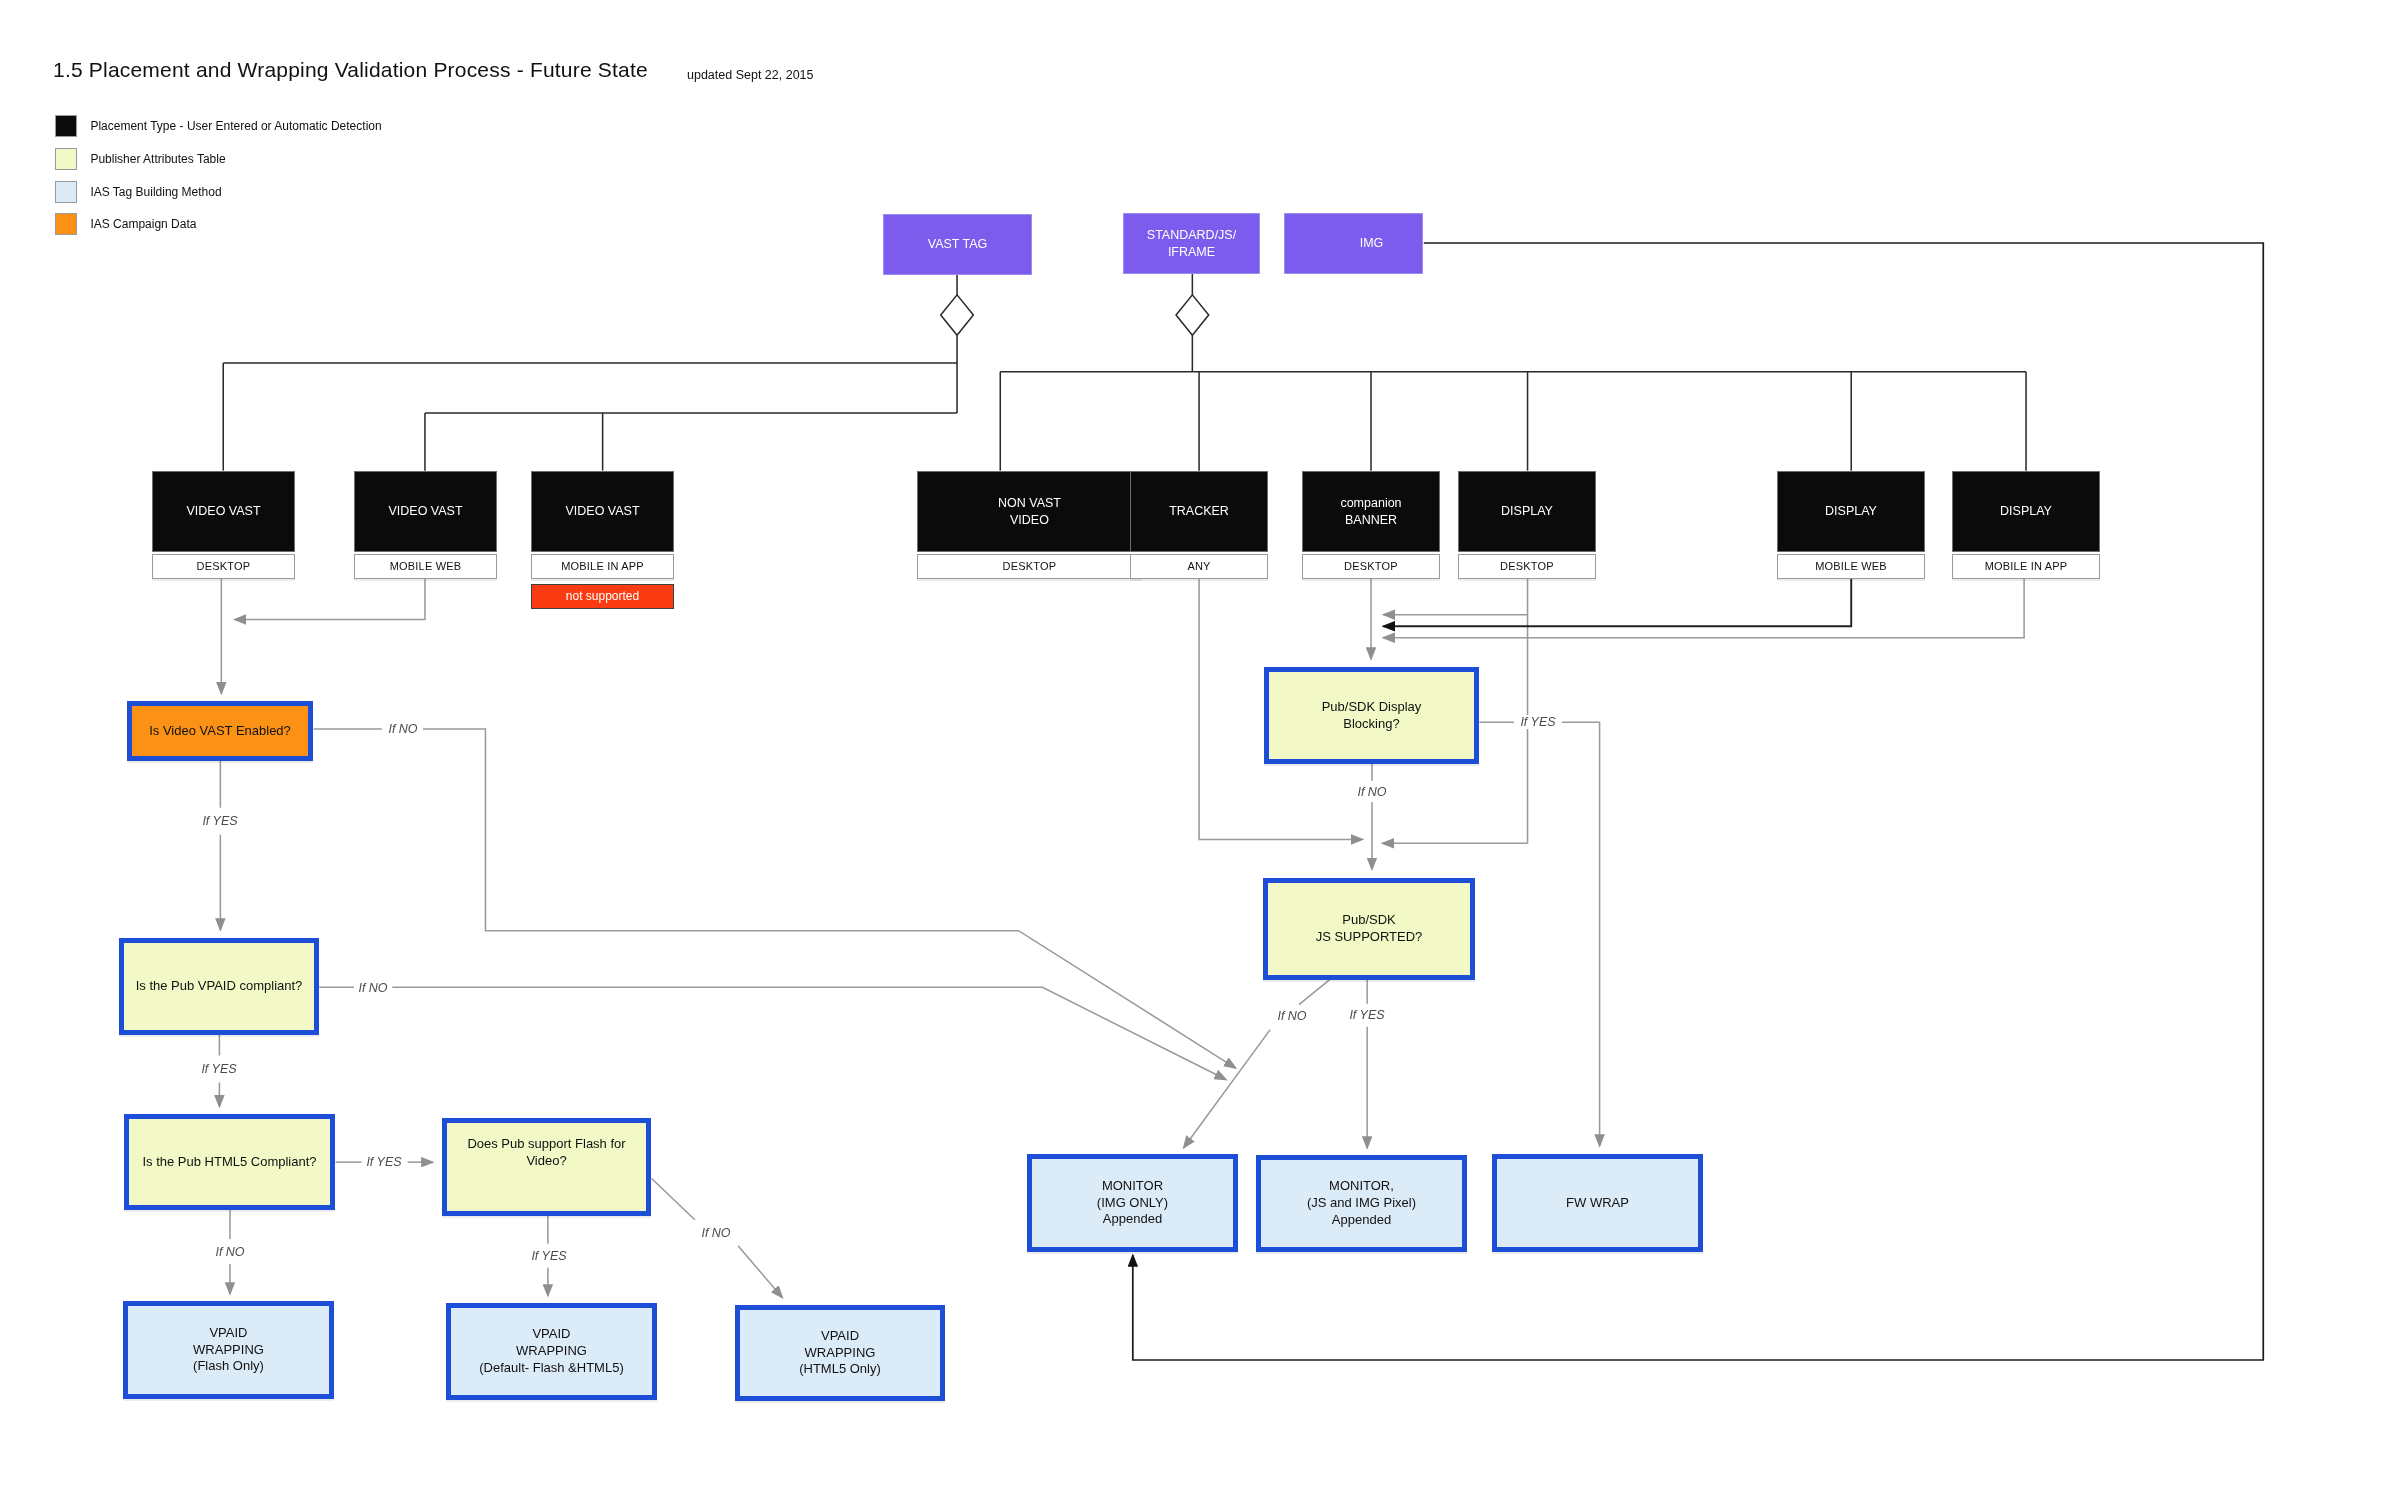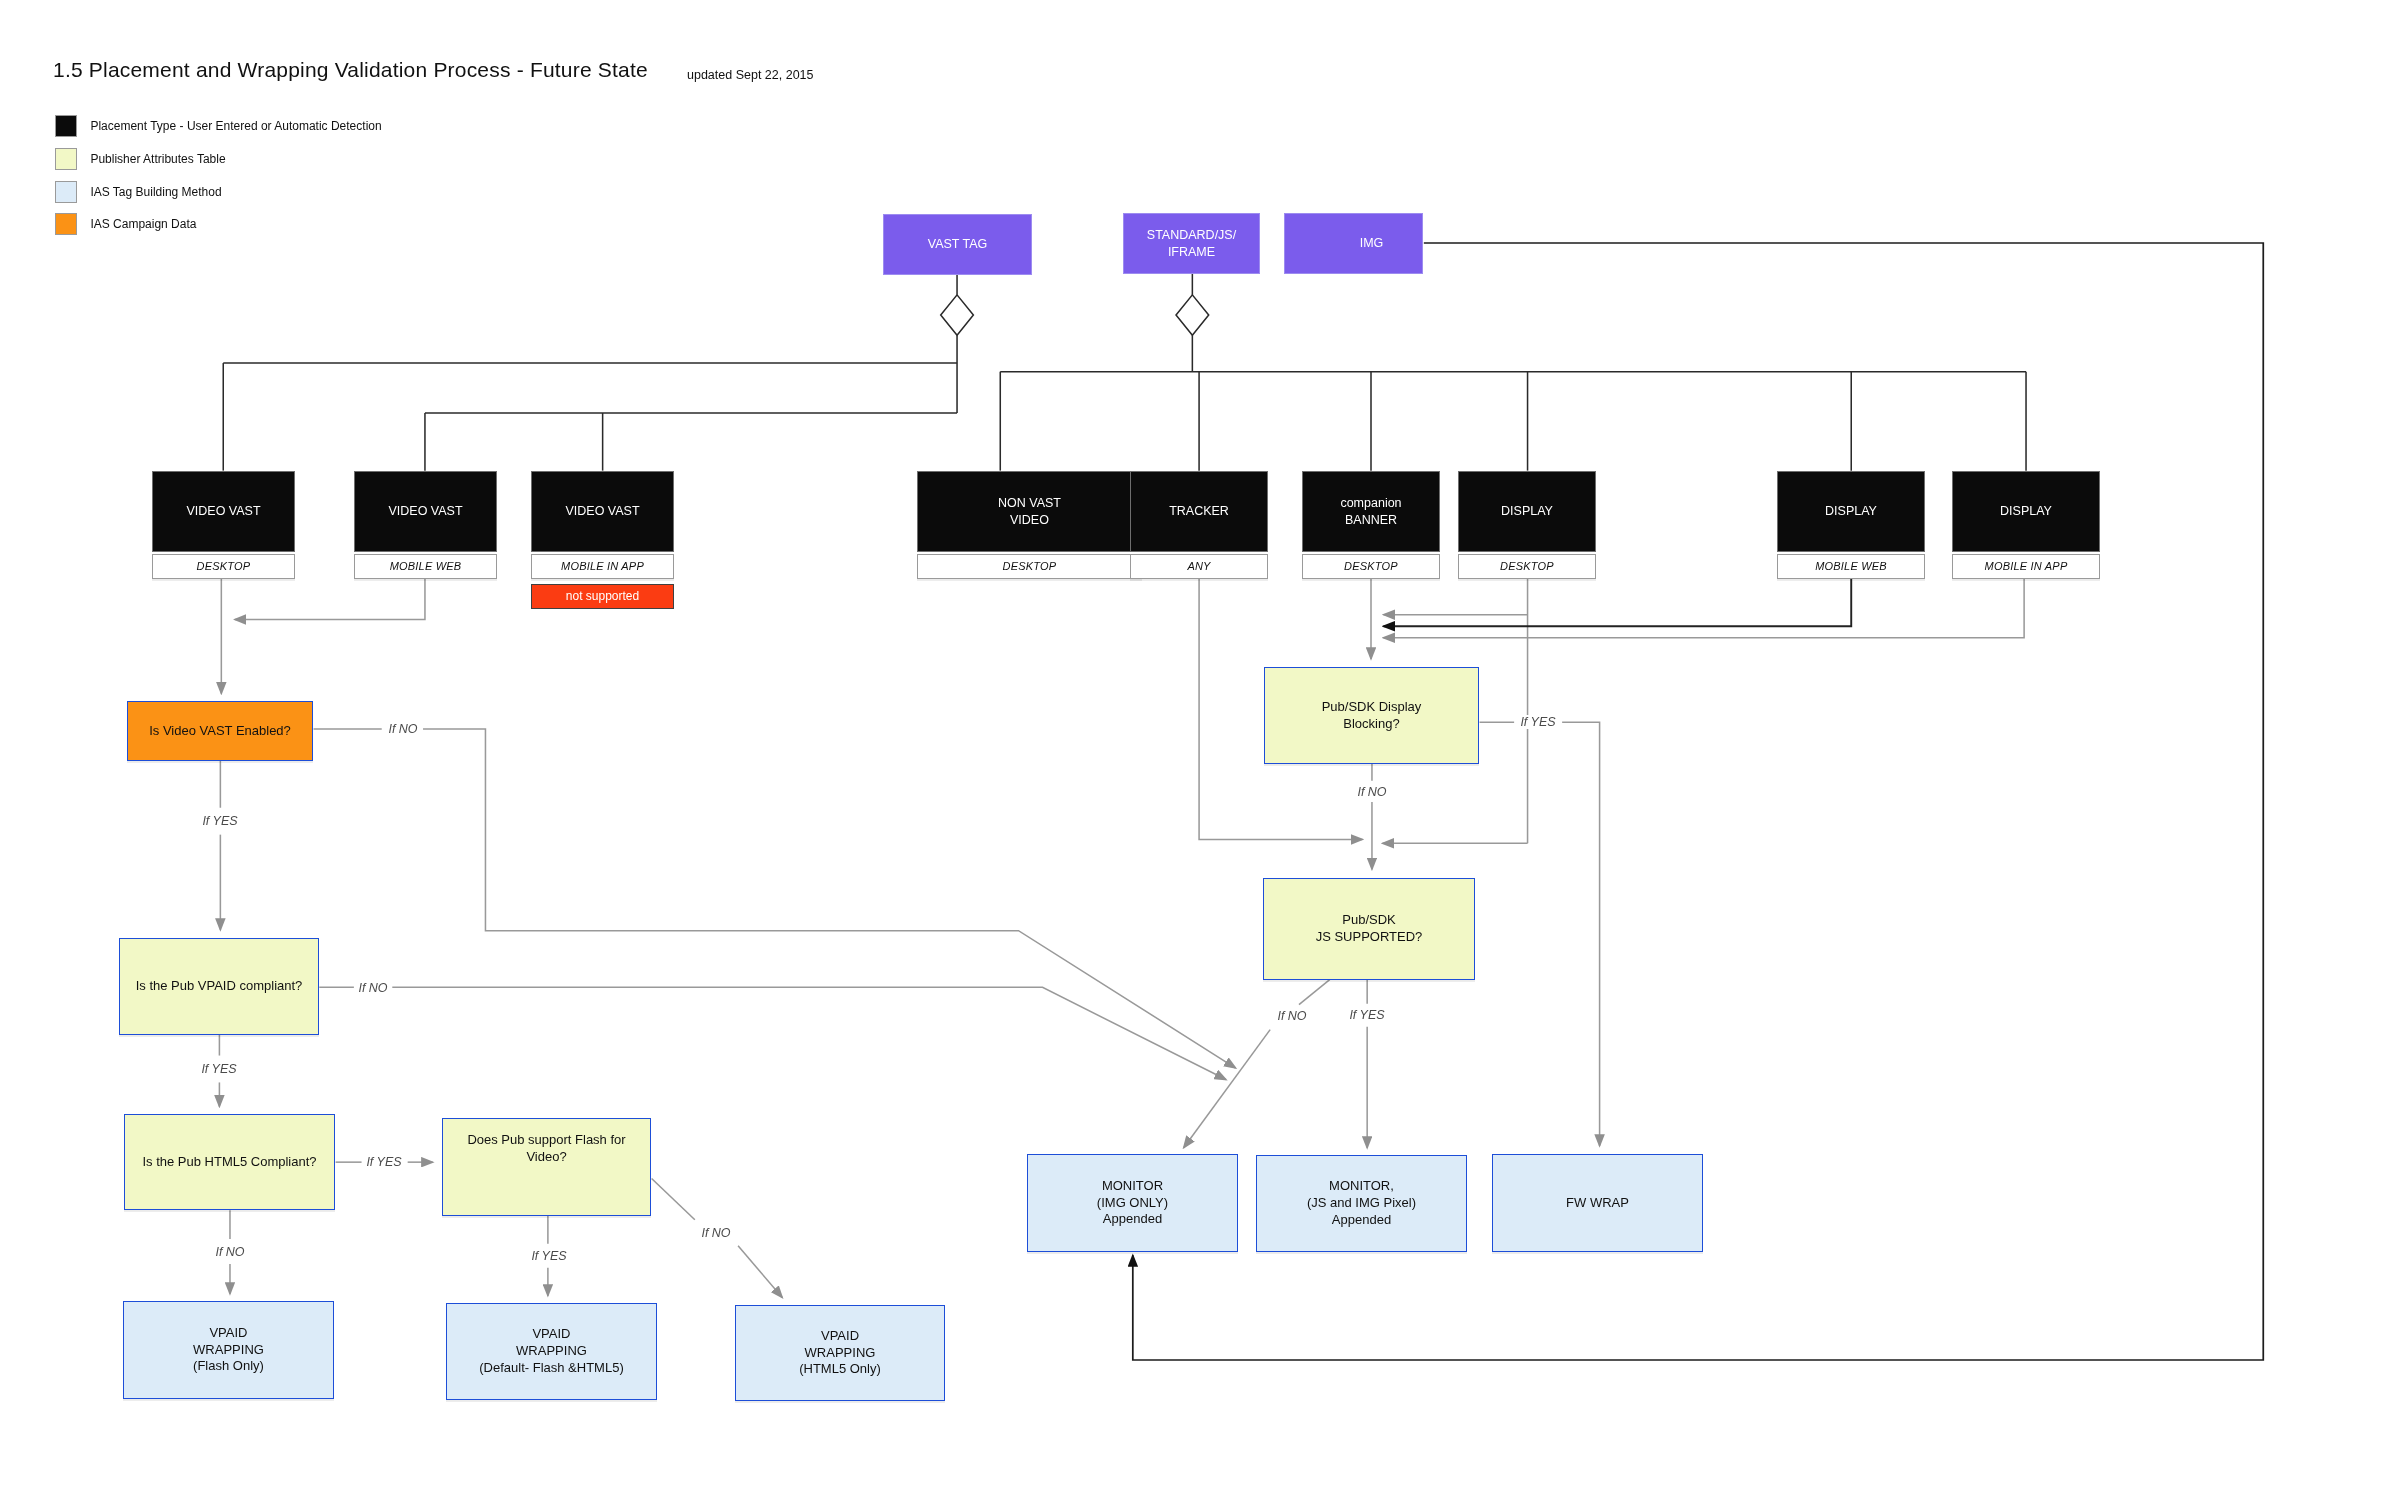--- a/index.html
+++ b/index.html
@@ -11,33 +11,33 @@
   svg.wires{position:absolute;left:0;top:0;z-index:1;}
   .abs{position:absolute;box-sizing:border-box;}
   .title{left:53px;top:58px;font-size:21px;font-weight:500;letter-spacing:0.2px;white-space:nowrap;z-index:3;}
   .updated{left:687px;top:68px;font-size:12.5px;font-weight:500;white-space:nowrap;z-index:3;}
   .legend-row{display:flex;align-items:center;gap:13.4px;z-index:3;}
   .swatch{width:22px;height:22px;border:1px solid #9a9a9a;box-sizing:border-box;}
   .legend-label{font-size:12px;color:#111;white-space:nowrap;}
   .node{
     display:flex;align-items:center;justify-content:center;text-align:center;
     font-size:13px;line-height:1.3;white-space:pre-line;z-index:2;
-    border:1px solid #1d4ed8;box-shadow:0 1.9px 0 rgba(0,0,0,0.08);
+    border:5px solid #1d4ed8;box-shadow:0 1.9px 0 rgba(0,0,0,0.08);
   }
   .purple{color:#ffffff;font-size:12.5px;border:1px solid #9d8cf0;box-shadow:none;}
   .pnode{z-index:2;}
   .pblack{
     height:81px;display:flex;align-items:center;justify-content:center;text-align:center;
     color:#fff;font-size:12.5px;line-height:1.35;white-space:pre-line;
     border:1px solid #6e6e6e;box-sizing:border-box;
   }
   .pstrip{
     margin-top:1.9px;height:25px;display:flex;align-items:center;justify-content:center;
     background:#ffffff;border:1px solid #9a9a9a;box-sizing:border-box;
-    font-size:11px;letter-spacing:0.2px;box-shadow:0 1.9px 0 rgba(0,0,0,0.08);font-style:italic;
+    font-size:11px;letter-spacing:0.2px;box-shadow:0 1.9px 0 rgba(0,0,0,0.08);
   }
   .rednote{
     margin-top:4.8px;height:25px;display:flex;align-items:center;justify-content:center;
     font-size:12px;color:#ffffff;border:1px solid #404040;box-sizing:border-box;
   }
   .wire-label{
     font-size:12.5px;color:#4a4a4a;background:#ffffff;padding:0 2.9px;z-index:3;
     transform:translate(-50%,-50%);white-space:nowrap;font-style:italic;
   }
 </style>

